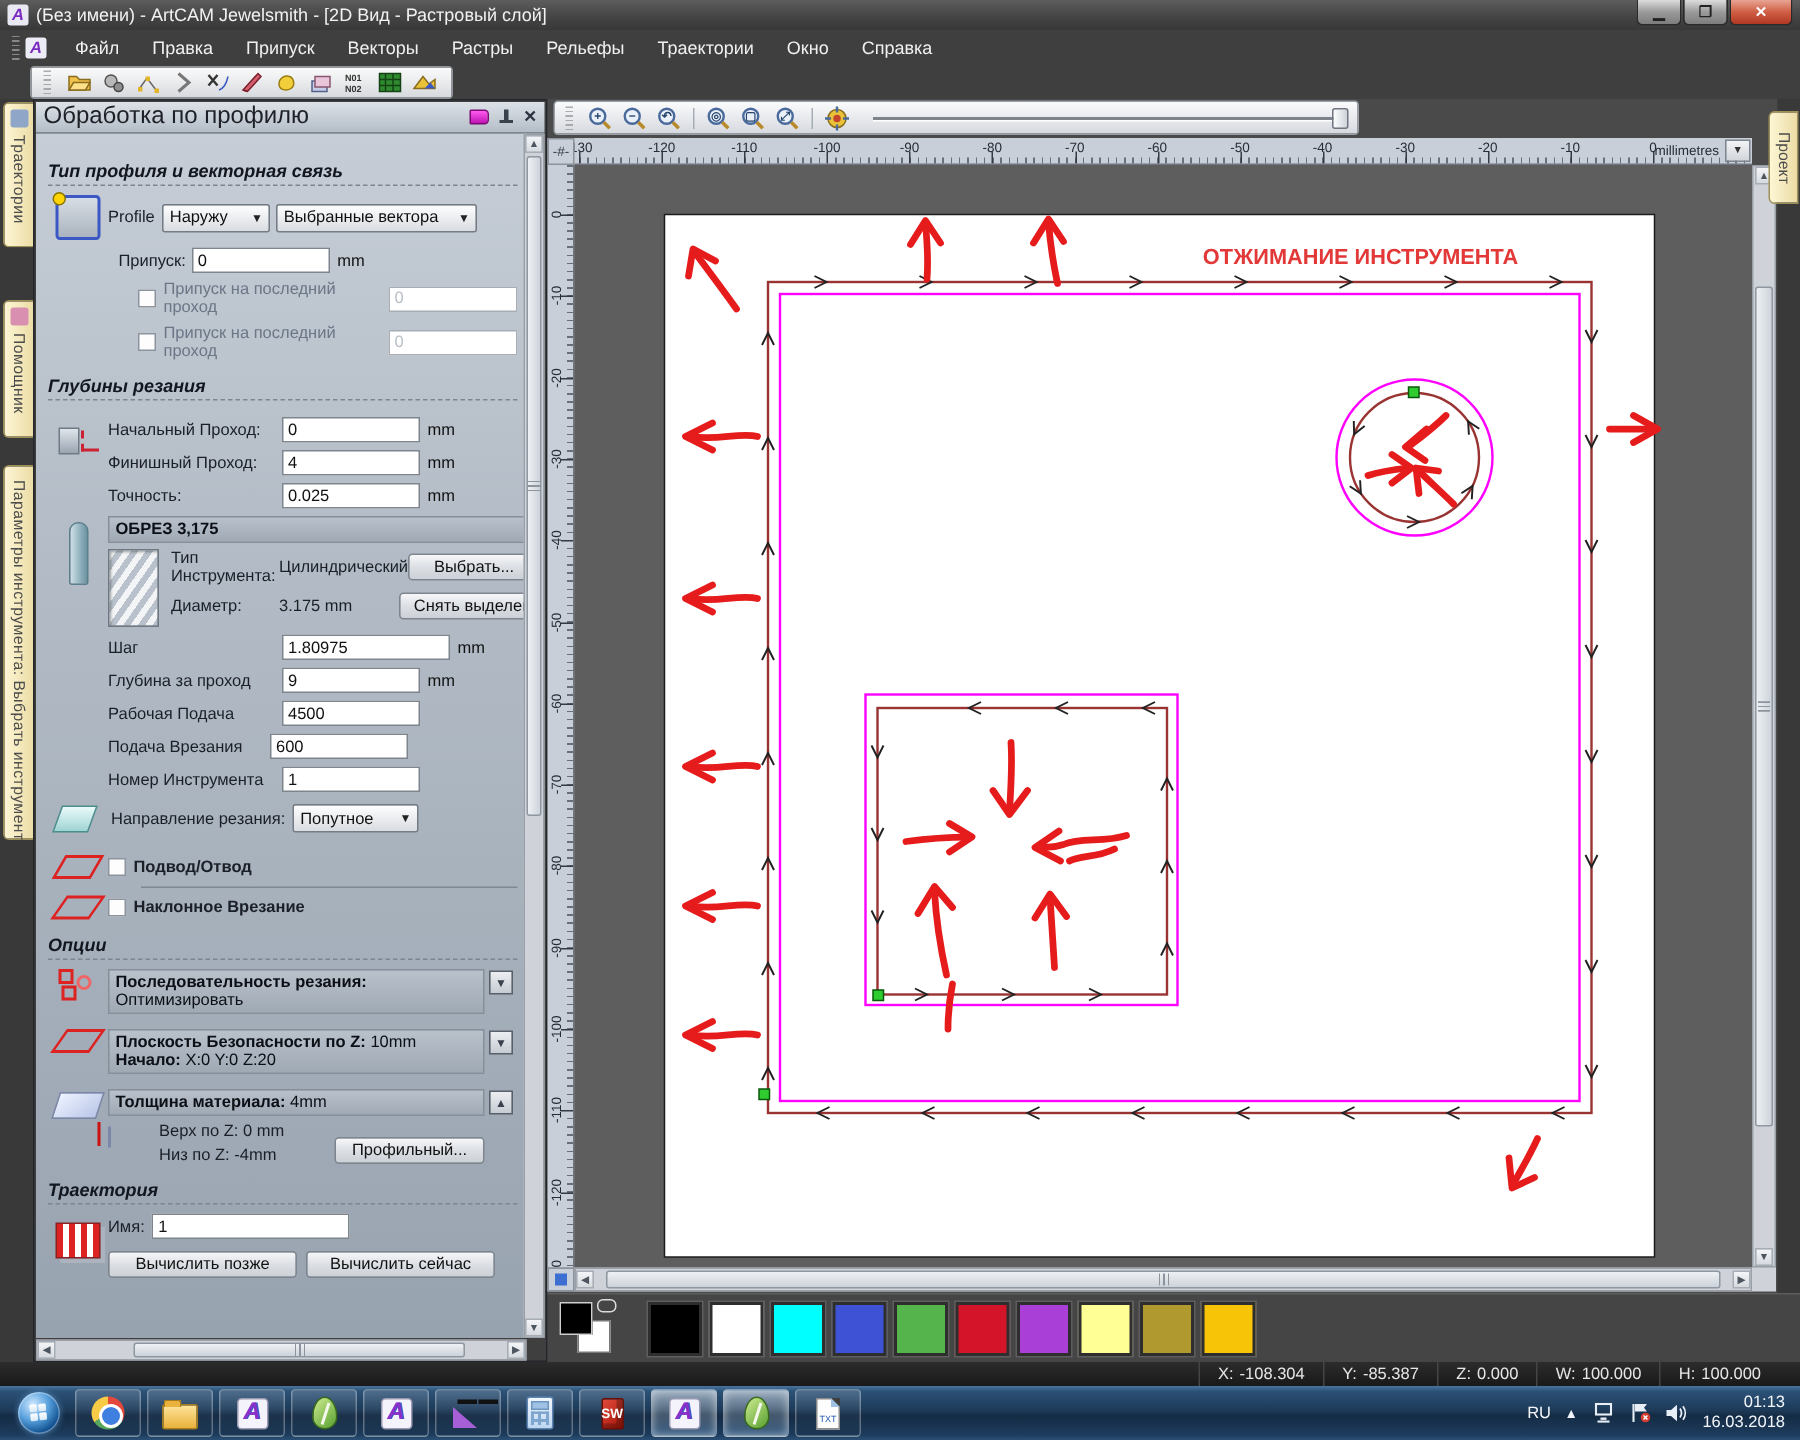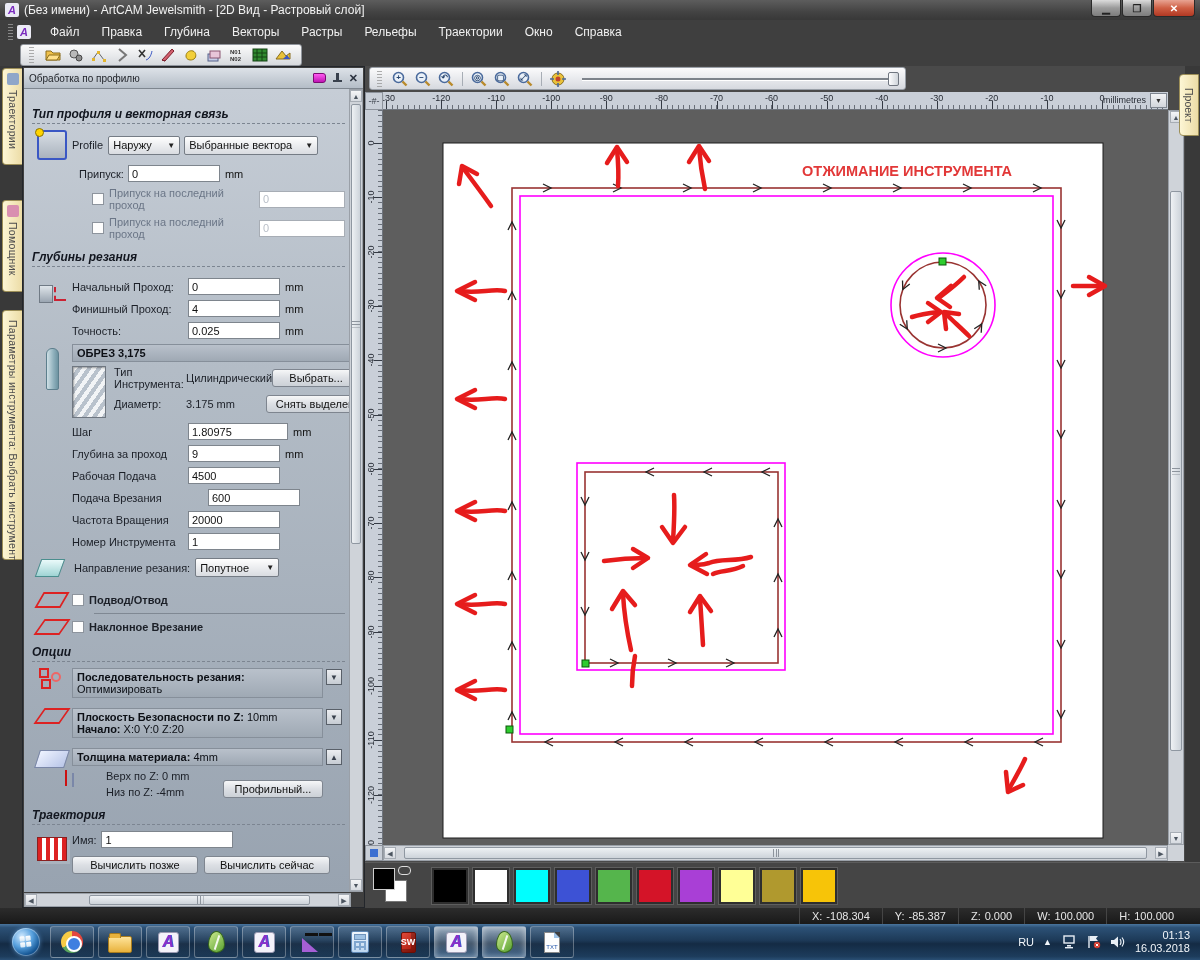--- a/index.html
+++ b/index.html
@@ -42,21 +42,21 @@
 #left-strip{position:absolute;left:0;top:0;width:22px;height:842px;background:#393939}
 .vtab{position:absolute;left:2px;width:20px;background:linear-gradient(90deg,#fdf6d5,#ecdca6);
   border:1px solid #9d8f58;border-right:none;border-radius:4px 0 0 4px;display:flex;flex-direction:column;align-items:center;padding-top:4px}
 .vtab .vico{width:12px;height:12px;margin-bottom:5px;border-radius:2px}
 .vtab .vlabel{writing-mode:vertical-rl;font-size:10.5px;color:#4c4c4c;letter-spacing:.3px;white-space:nowrap}
 
 
 #left-panel{position:absolute;left:22px;top:0;width:343px;height:842px;background:#3f3f3f;border:1px solid #23262b}
 #panel-header{position:absolute;left:1px;top:1px;right:1px;height:21px;
   background:linear-gradient(#dde2e8,#b4bdc7);border-bottom:1px solid #7e868f;display:flex;align-items:center;padding:0 5px;color:#1d2026}
-#panel-header .ptitle{font-size:10px}
+#panel-header .ptitle{font-size:16px}
 #panel-header .hicons{margin-left:auto;display:flex;align-items:center;gap:7px}
 .hbook{width:13px;height:10px;background:linear-gradient(#ff5af0,#c015b4);border:1px solid #7c0a73;border-radius:1px 3px 3px 1px}
 .hpin{width:9px;height:11px;position:relative}
 .hpin:before{content:"";position:absolute;left:3px;top:0;width:3px;height:7px;background:#39414d}
 .hpin:after{content:"";position:absolute;left:0;top:7px;width:9px;height:2px;background:#39414d}
 .hclose{font-size:11px;color:#2c3340;font-weight:bold;line-height:1}
 #panel-content{position:absolute;left:1px;top:22px;width:327px;height:803px;overflow:hidden;
   background:linear-gradient(180deg,#c6cdd6 0%,#b3bcc6 35%,#98a3b0 100%);padding:8px 6px 0 8px}
 
 
@@ -226,21 +226,21 @@
       <span class="wbtn close">✕</span>
     </span>
   </div>
 
   <div id="menubar">
     <span class="grip"></span>
     <span class="appico2">A</span>
     <span id="menu-items" style="display:flex">
         <span class="menu-item">Файл</span>
         <span class="menu-item">Правка</span>
-        <span class="menu-item">Глубина</span>
+        <span class="menu-item">Припуск</span>
         <span class="menu-item">Векторы</span>
         <span class="menu-item">Растры</span>
         <span class="menu-item">Рельефы</span>
         <span class="menu-item">Траектории</span>
         <span class="menu-item">Окно</span>
         <span class="menu-item">Справка</span>
       </span>
   </div>
 
   <div id="toolbar-row">
@@ -419,41 +419,36 @@
                 <div style="display:flex;align-items:center;margin-top:5px">
                   <span class="plabel" style="width:72px">Диаметр:</span>
                   <span class="plabel">3.175 mm</span>
                   <button class="pbtn" style="margin-left:auto;margin-right:-10px;width:104px">Снять выделени</button>
                 </div>
               </div>
             </div>
             <div id="tool-fields" style="margin-top:2px">
                 <div class="prow">
                   <span class="plabel" style="width: 116px;">Шаг</span>
-                  <input class="pinput" value="1.80975" style="width: 100px;">
+                  <input class="pinput" value="1.80975" style="width: 112px;">
                   <span class="unit">mm</span>
                 </div>
                 <div class="prow">
                   <span class="plabel" style="width: 116px;">Глубина за проход</span>
                   <input class="pinput" value="9" style="width: 92px;">
                   <span class="unit">mm</span>
                 </div>
                 <div class="prow">
                   <span class="plabel" style="width: 116px;">Рабочая Подача</span>
                   <input class="pinput" value="4500" style="width: 92px;">
                   <span class="unit"></span>
                 </div>
                 <div class="prow">
-                  <span class="plabel" style="width: 136px;">Подача Врезания</span>
+                  <span class="plabel" style="width: 108px;">Подача Врезания</span>
                   <input class="pinput" value="600" style="width: 92px;">
-                  <span class="unit"></span>
-                </div>
-                <div class="prow">
-                  <span class="plabel" style="width: 116px;">Частота Вращения</span>
-                  <input class="pinput" value="20000" style="width: 92px;">
                   <span class="unit"></span>
                 </div>
                 <div class="prow">
                   <span class="plabel" style="width: 116px;">Номер Инструмента</span>
                   <input class="pinput" value="1" style="width: 92px;">
                   <span class="unit"></span>
                 </div>
               </div>
             <div class="prow" style="margin-top:8px">
               <span class="ic-dir" style="margin-left:-34px;margin-right:12px"></span>

